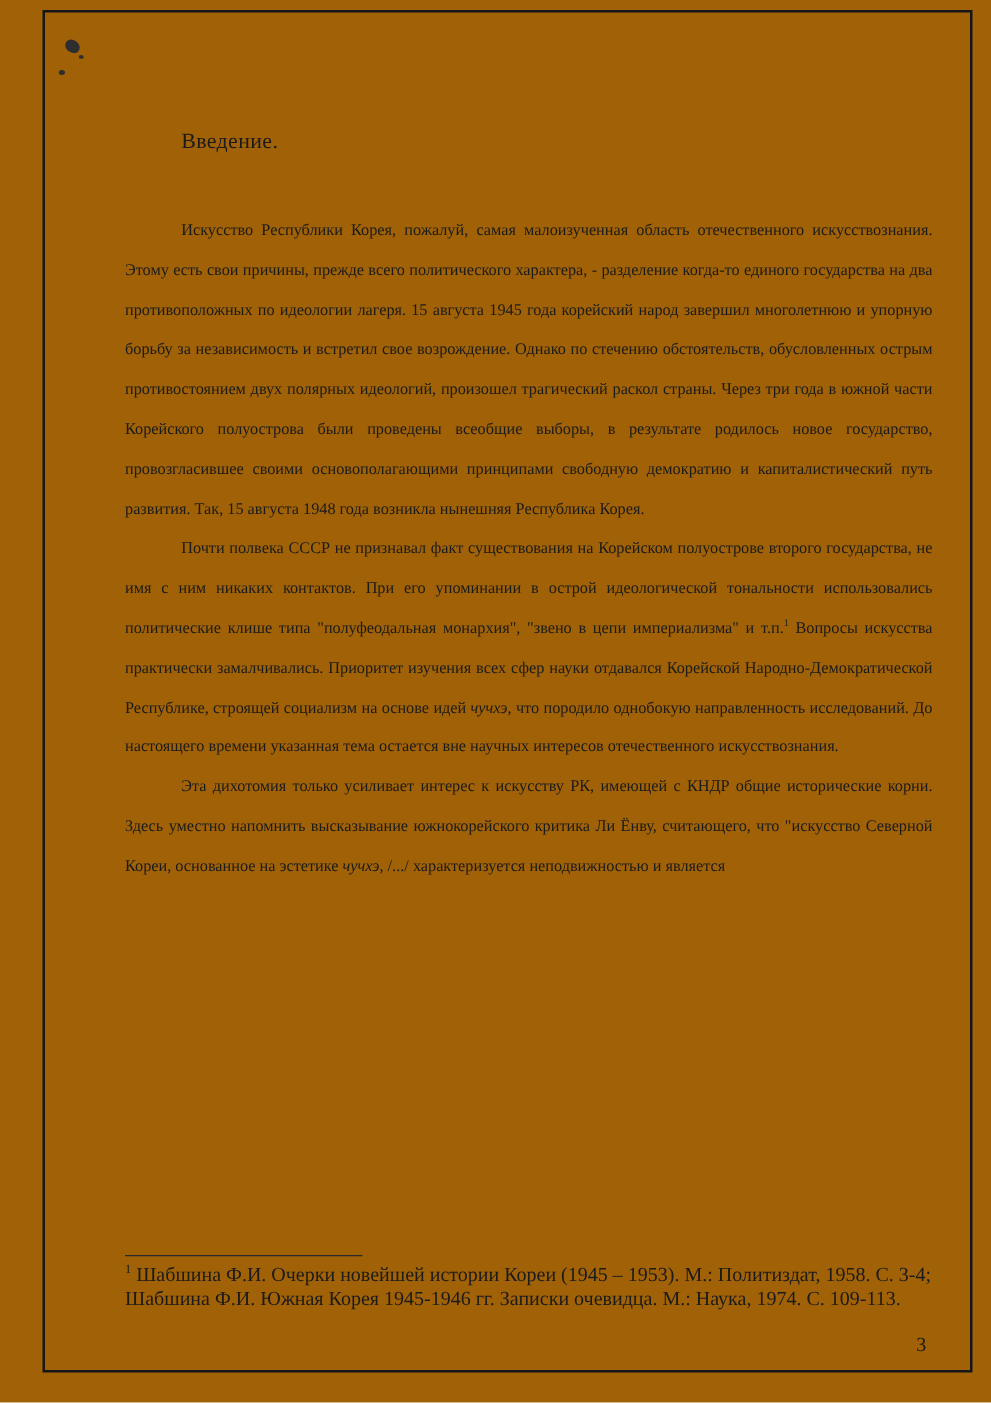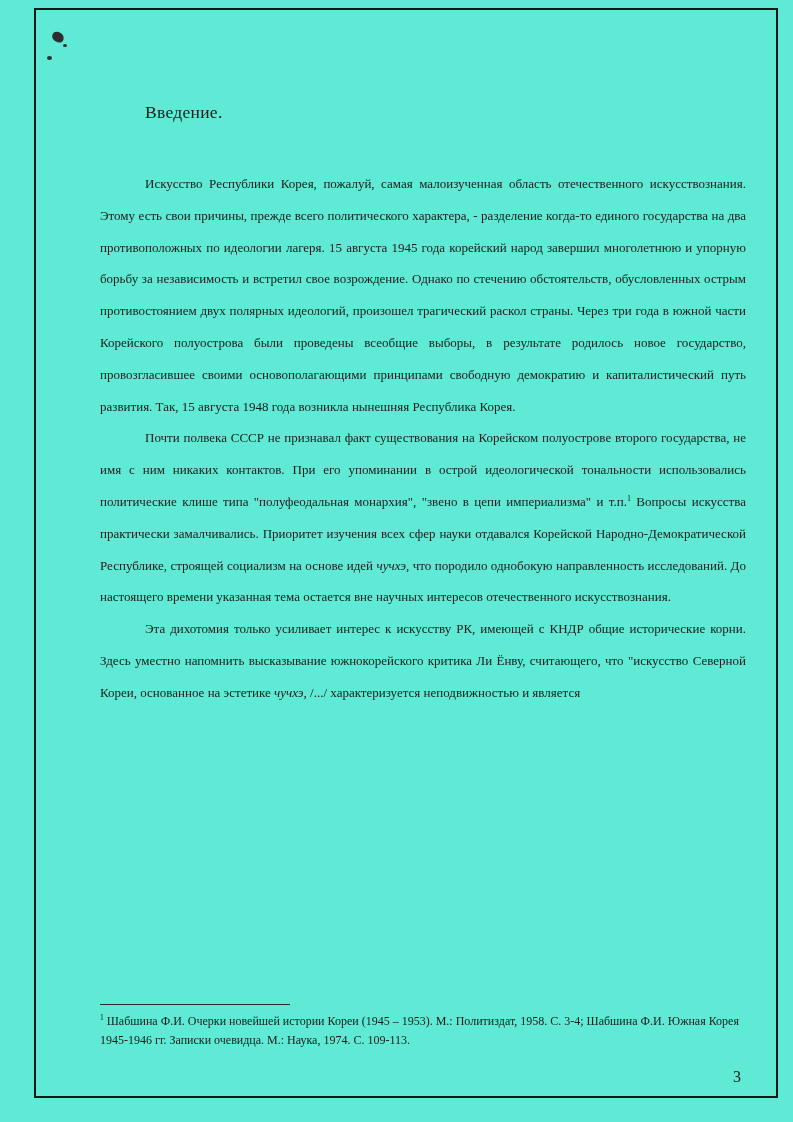--- a/index.html
+++ b/index.html
@@ -2,21 +2,21 @@
 <html lang="ru"><head>
 <meta charset="utf-8">
 <style>
   * { box-sizing: border-box; margin: 0; padding: 0; }
   html, body { background: #ffffff; }
   .page {
     position: relative;
     width: 793px;
     height: 1122px;
     margin: 0 auto;
-    background: #5eead4;
+    background: #a16207;
     overflow: hidden;
     font-family: "Liberation Serif", "DejaVu Serif", serif;
     color: #1b1b1b;
   }
   .frame {
     position: absolute;
     left: 34px; top: 8px; right: 15px; bottom: 24px;
     border: 2px solid #161616;
     pointer-events: none;
   }
@@ -50,21 +50,21 @@
     position: absolute;
     left: 100px; top: 1004px;
     width: 646px;
   }
   .footnote-rule {
     width: 190px;
     border-top: 1px solid #2a2a2a;
     margin-bottom: 7px;
   }
   .footnote-text {
-    font-size: 12px;
+    font-size: 16px;
     line-height: 18.5px;
     text-align: left;
   }
   .page-num {
     position: absolute;
     top: 1068px; right: 52px;
     font-size: 16px;
   }
 </style>
 </head>

